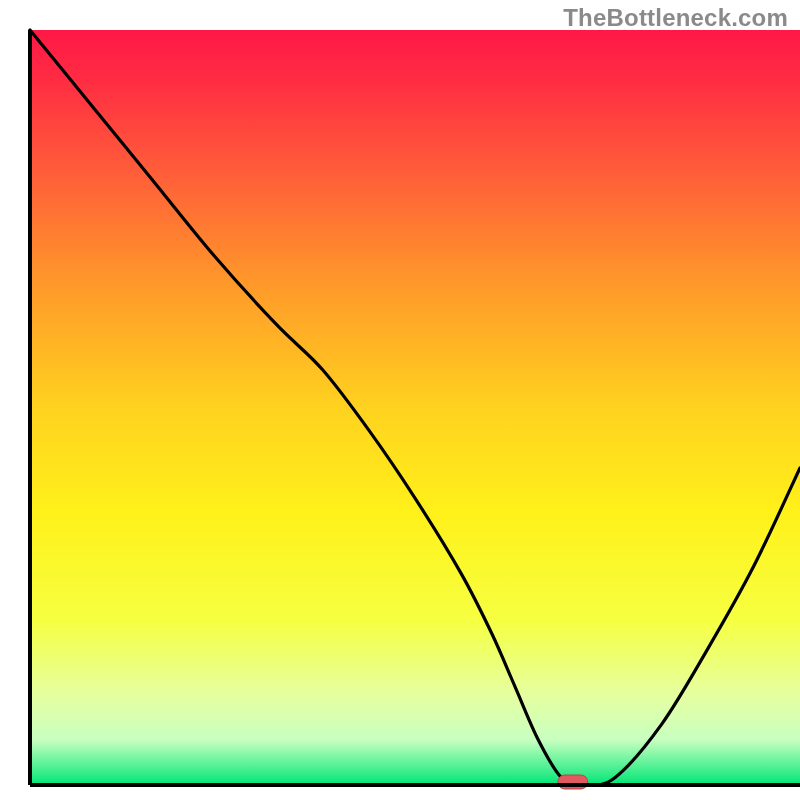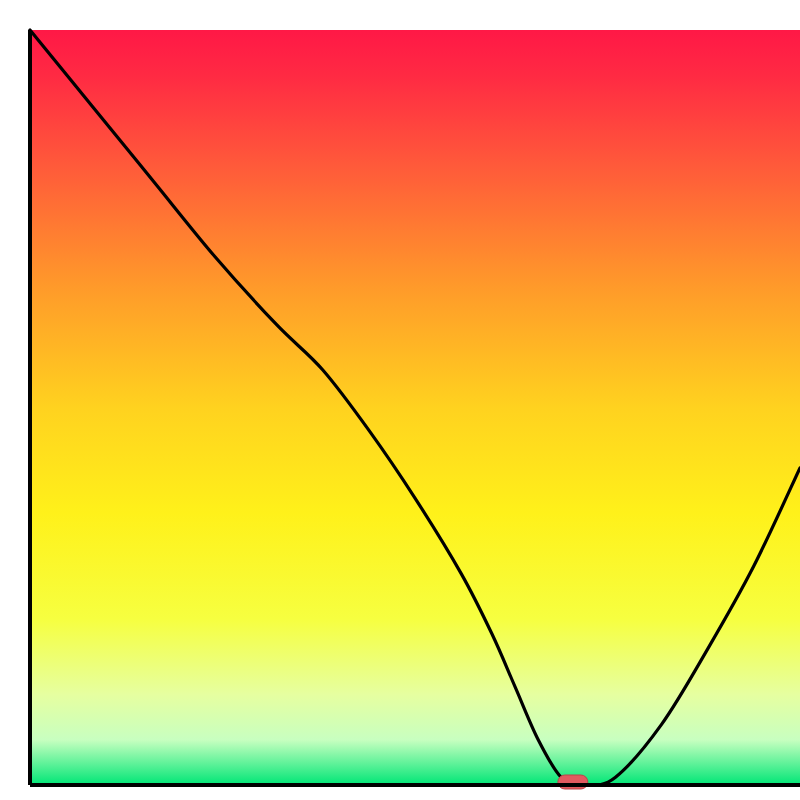--- a/index.html
+++ b/index.html
@@ -29,20 +29,21 @@
     position: absolute;
     left: 0;
     top: 0;
   }
 </style>
 </head>
 <body>
 
 <div class="stage">
 
+  <div class="watermark">TheBottleneck.com</div>
 
   <svg class="bg" width="800" height="800" viewBox="0 0 800 800">
     <defs>
       <linearGradient id="heat" x1="0" y1="0" x2="0" y2="1">
 
       <stop offset="0%" stop-color="#ff1846"></stop>
           <stop offset="6%" stop-color="#ff2a43"></stop>
           <stop offset="18%" stop-color="#ff5a3a"></stop>
           <stop offset="34%" stop-color="#ff9a2a"></stop>
           <stop offset="50%" stop-color="#ffd21f"></stop>

